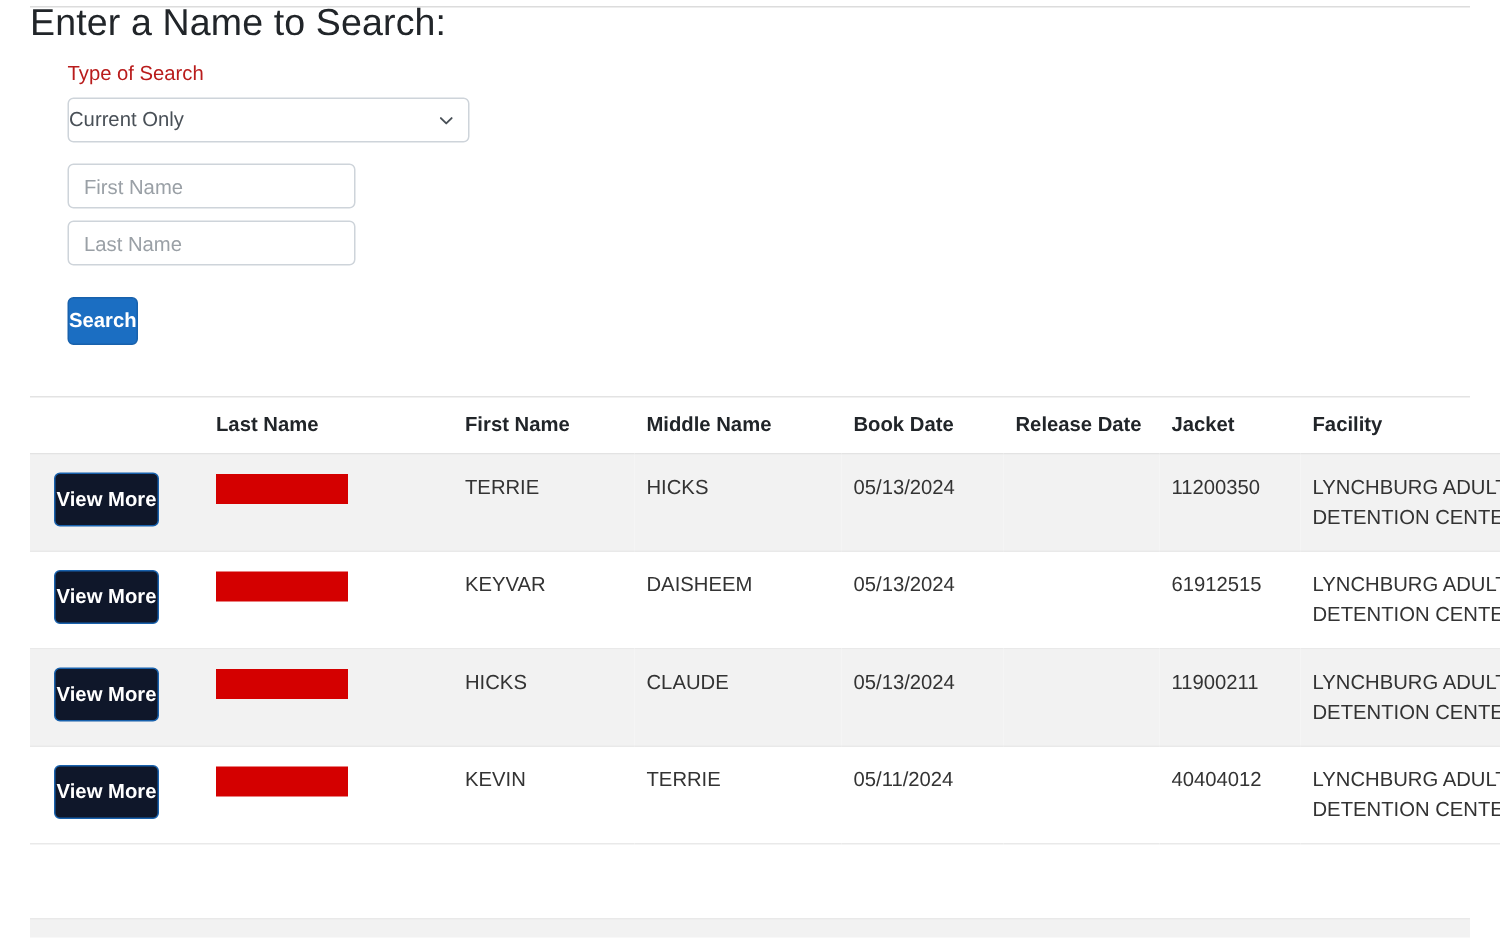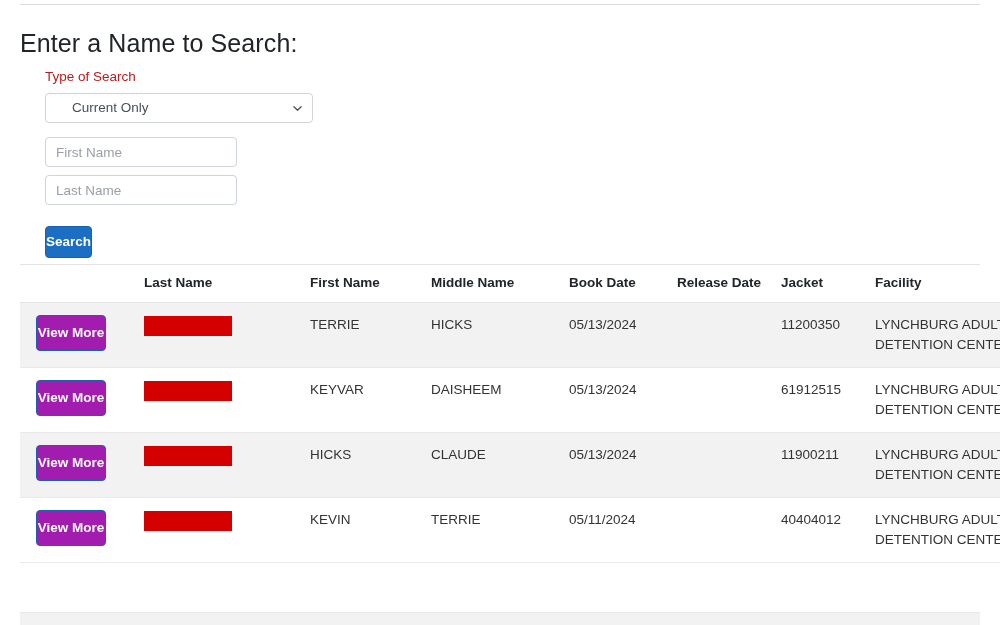--- a/index.html
+++ b/index.html
@@ -31,21 +31,21 @@
     top: 4px;
     width: 960px;
     height: 1px;
     background: #dcdcdc;
   }
 
   
   .search-panel {
     position: absolute;
     left: 20px;
-    top: 28px;
+    top: 0;
     width: 700px;
   }
 
   .page-title {
     font-size: 25px;
     font-weight: 400;
     line-height: 30px;
     color: #212529;
     margin: 0 0 10px 0;
     letter-spacing: 0.1px;
@@ -72,21 +72,21 @@
   .select-box {
     box-sizing: border-box;
     width: 268px;
     height: 30px;
     border: 1px solid #ced4da;
     border-radius: 4px;
     background: #ffffff;
     font-size: 13.5px;
     line-height: 28px;
     color: #495057;
-    padding: 0 28px 0 26px;
+    padding: 0 28px 0 0;
     font-family: "Liberation Sans", sans-serif;
     white-space: nowrap;
     overflow: hidden;
   }
   .chevron {
     position: absolute;
     right: 11px;
     top: 11px;
     width: 9px;
     height: 9px;
@@ -179,21 +179,21 @@
 
   th.col-action { padding-left: 0; }
   td.cell-action { padding-left: 0; padding-top: 12px; }
   td.cell-jacket, th.col-jacket { text-align: right; }
   td.cell-facility, th.col-facility { padding-left: 10px; }
   th.col-facility { padding-left: 10px; }
 
   .view-more-button {
     display: block;
     width: 70px;
-    background: #a21caf;
+    background: #0f172a;
     border: 1px solid #1861ac;
     border-radius: 4px;
     color: #ffffff;
     font-size: 13.5px;
     font-weight: 700;
     line-height: 19px;
     padding: 7px 0 8px 0;
     text-align: center;
     font-family: "Liberation Sans", sans-serif;
     cursor: pointer;

